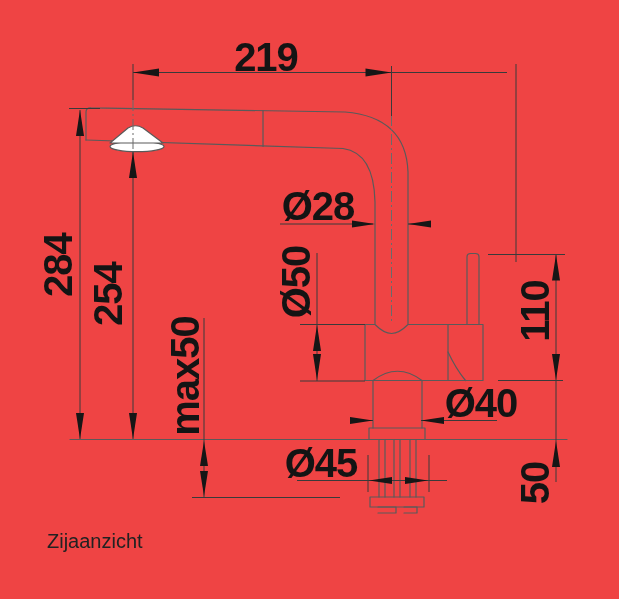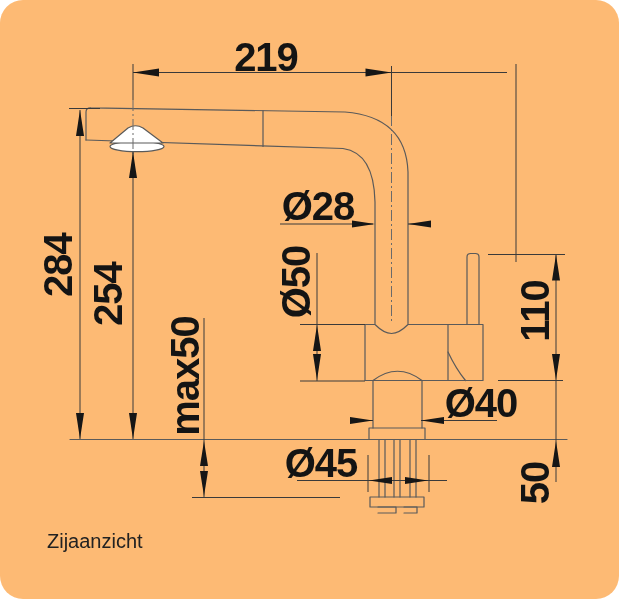--- a/index.html
+++ b/index.html
@@ -4,24 +4,23 @@
 <style>
   html, body {
     margin: 0;
     padding: 0;
     background: #ffffff;
   }
   #stage {
     position: relative;
     width: 619px;
     height: 599px;
-    background: #fdba74;
+    background: #ef4444;
     overflow: hidden;
     font-family: "Liberation Sans", sans-serif;
-    border-radius: 23px;
   }
   svg { display: block; }
   .outline {
     fill: none;
     stroke: #5a5a5a;
     stroke-width: 1.2;
     stroke-linejoin: round;
     stroke-linecap: round;
   }
   .outline-filled {

